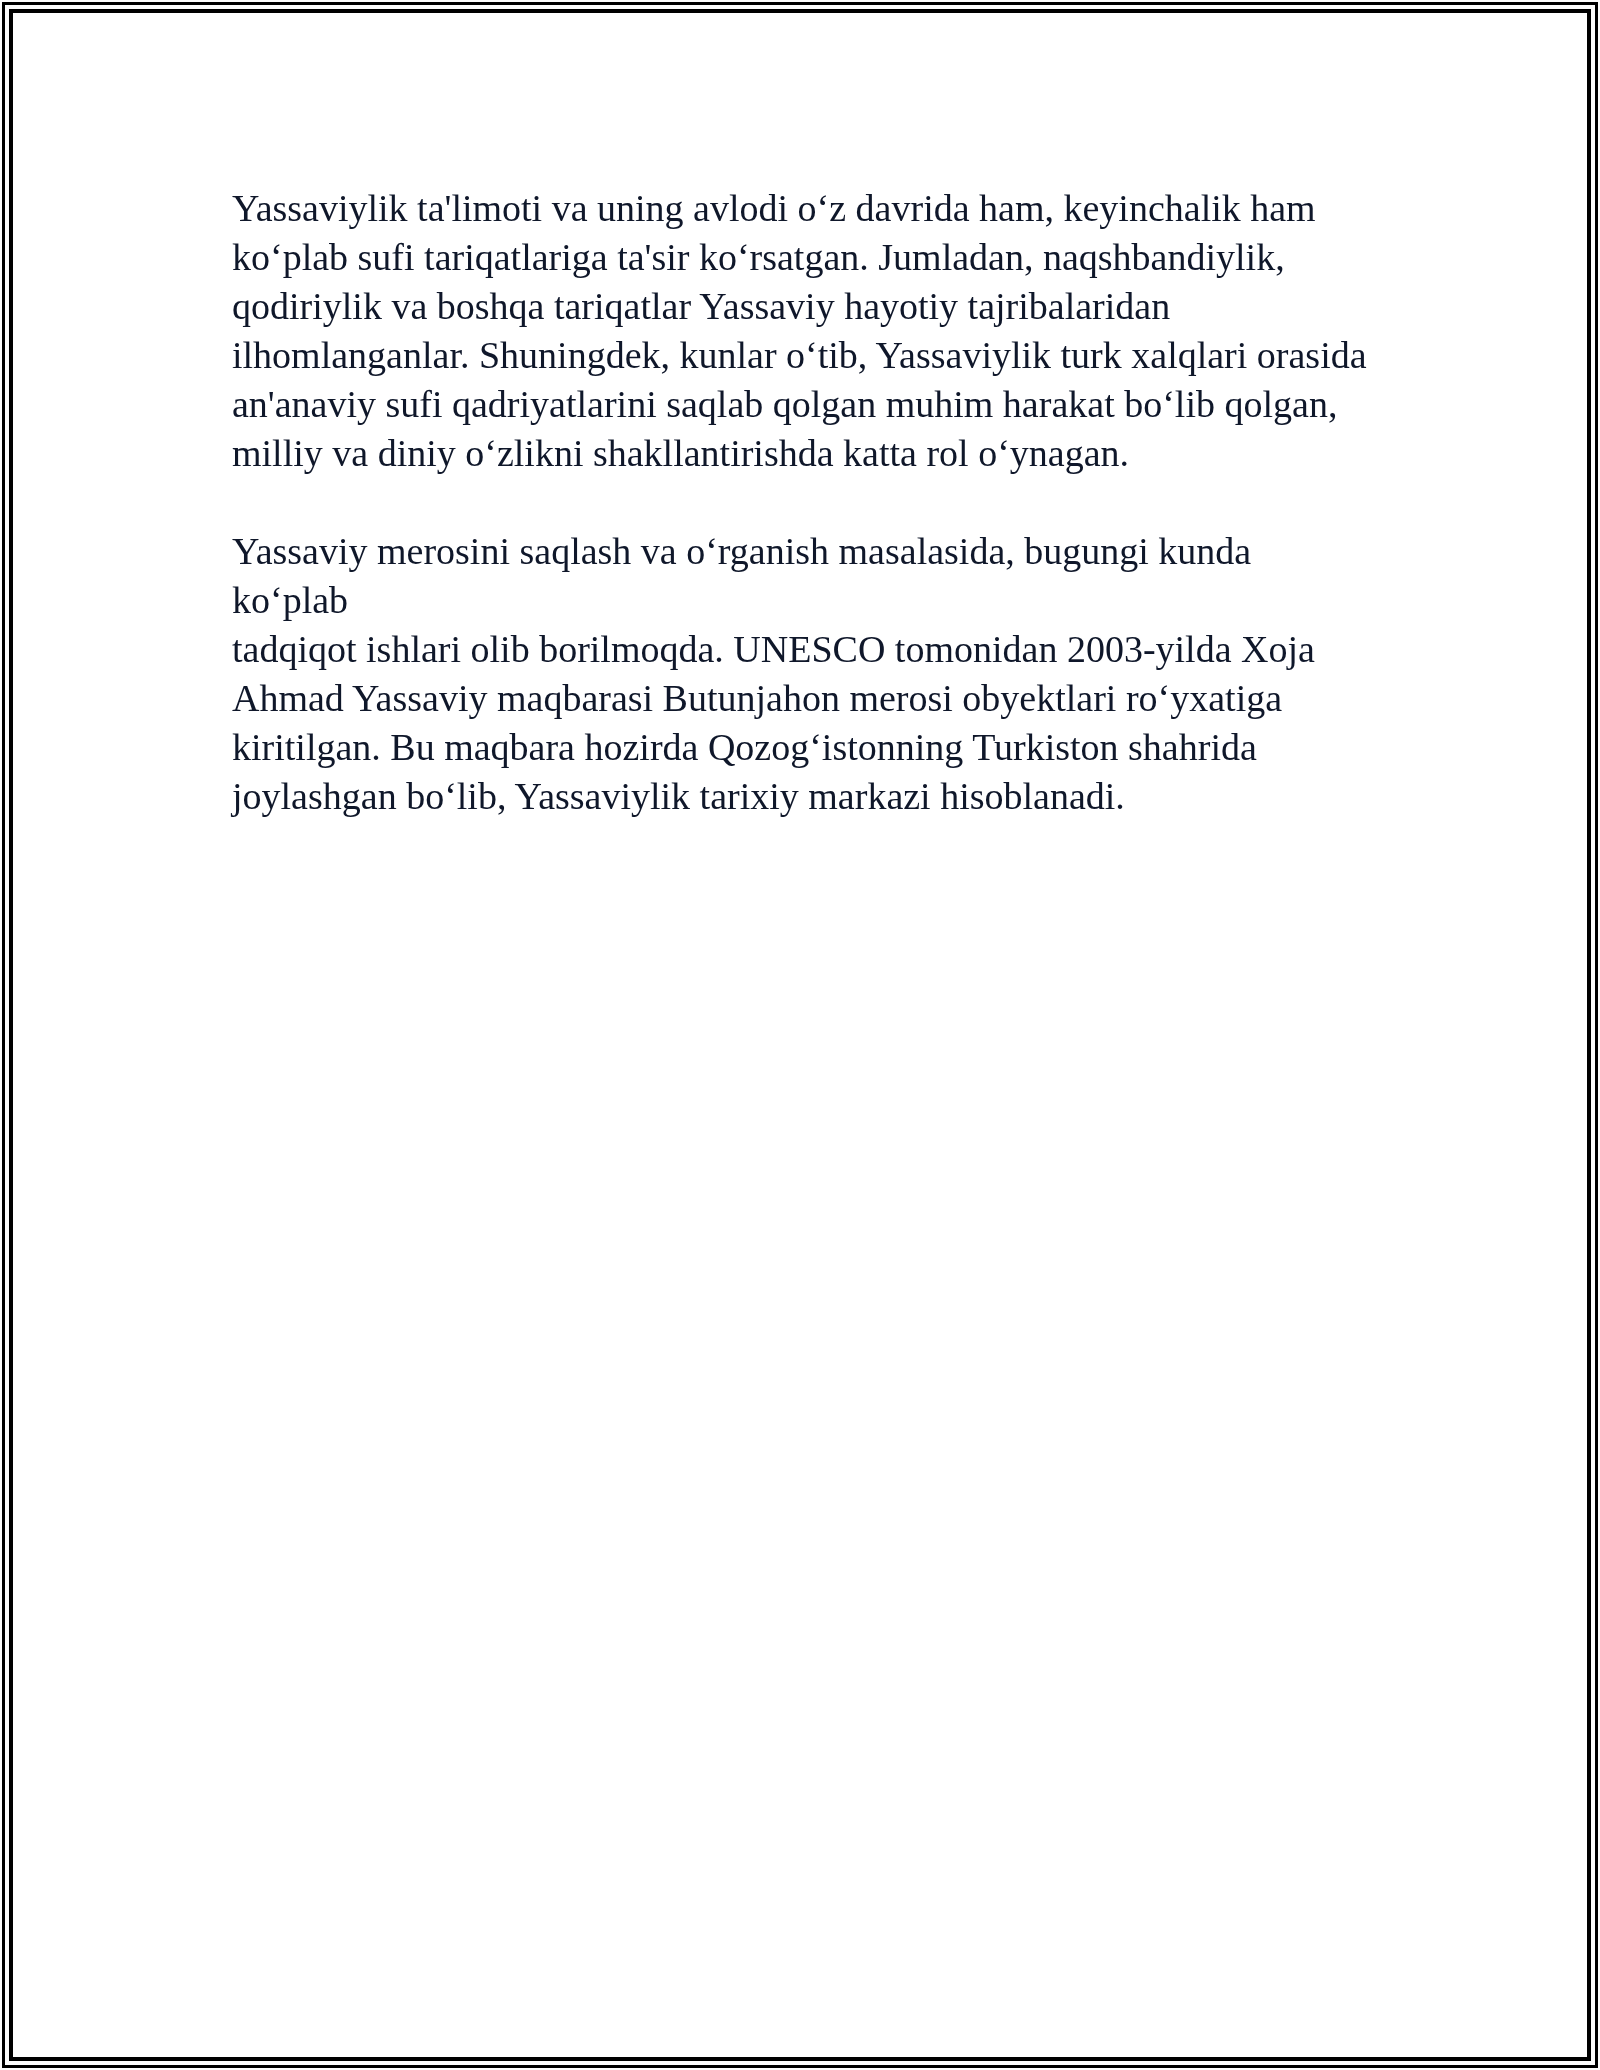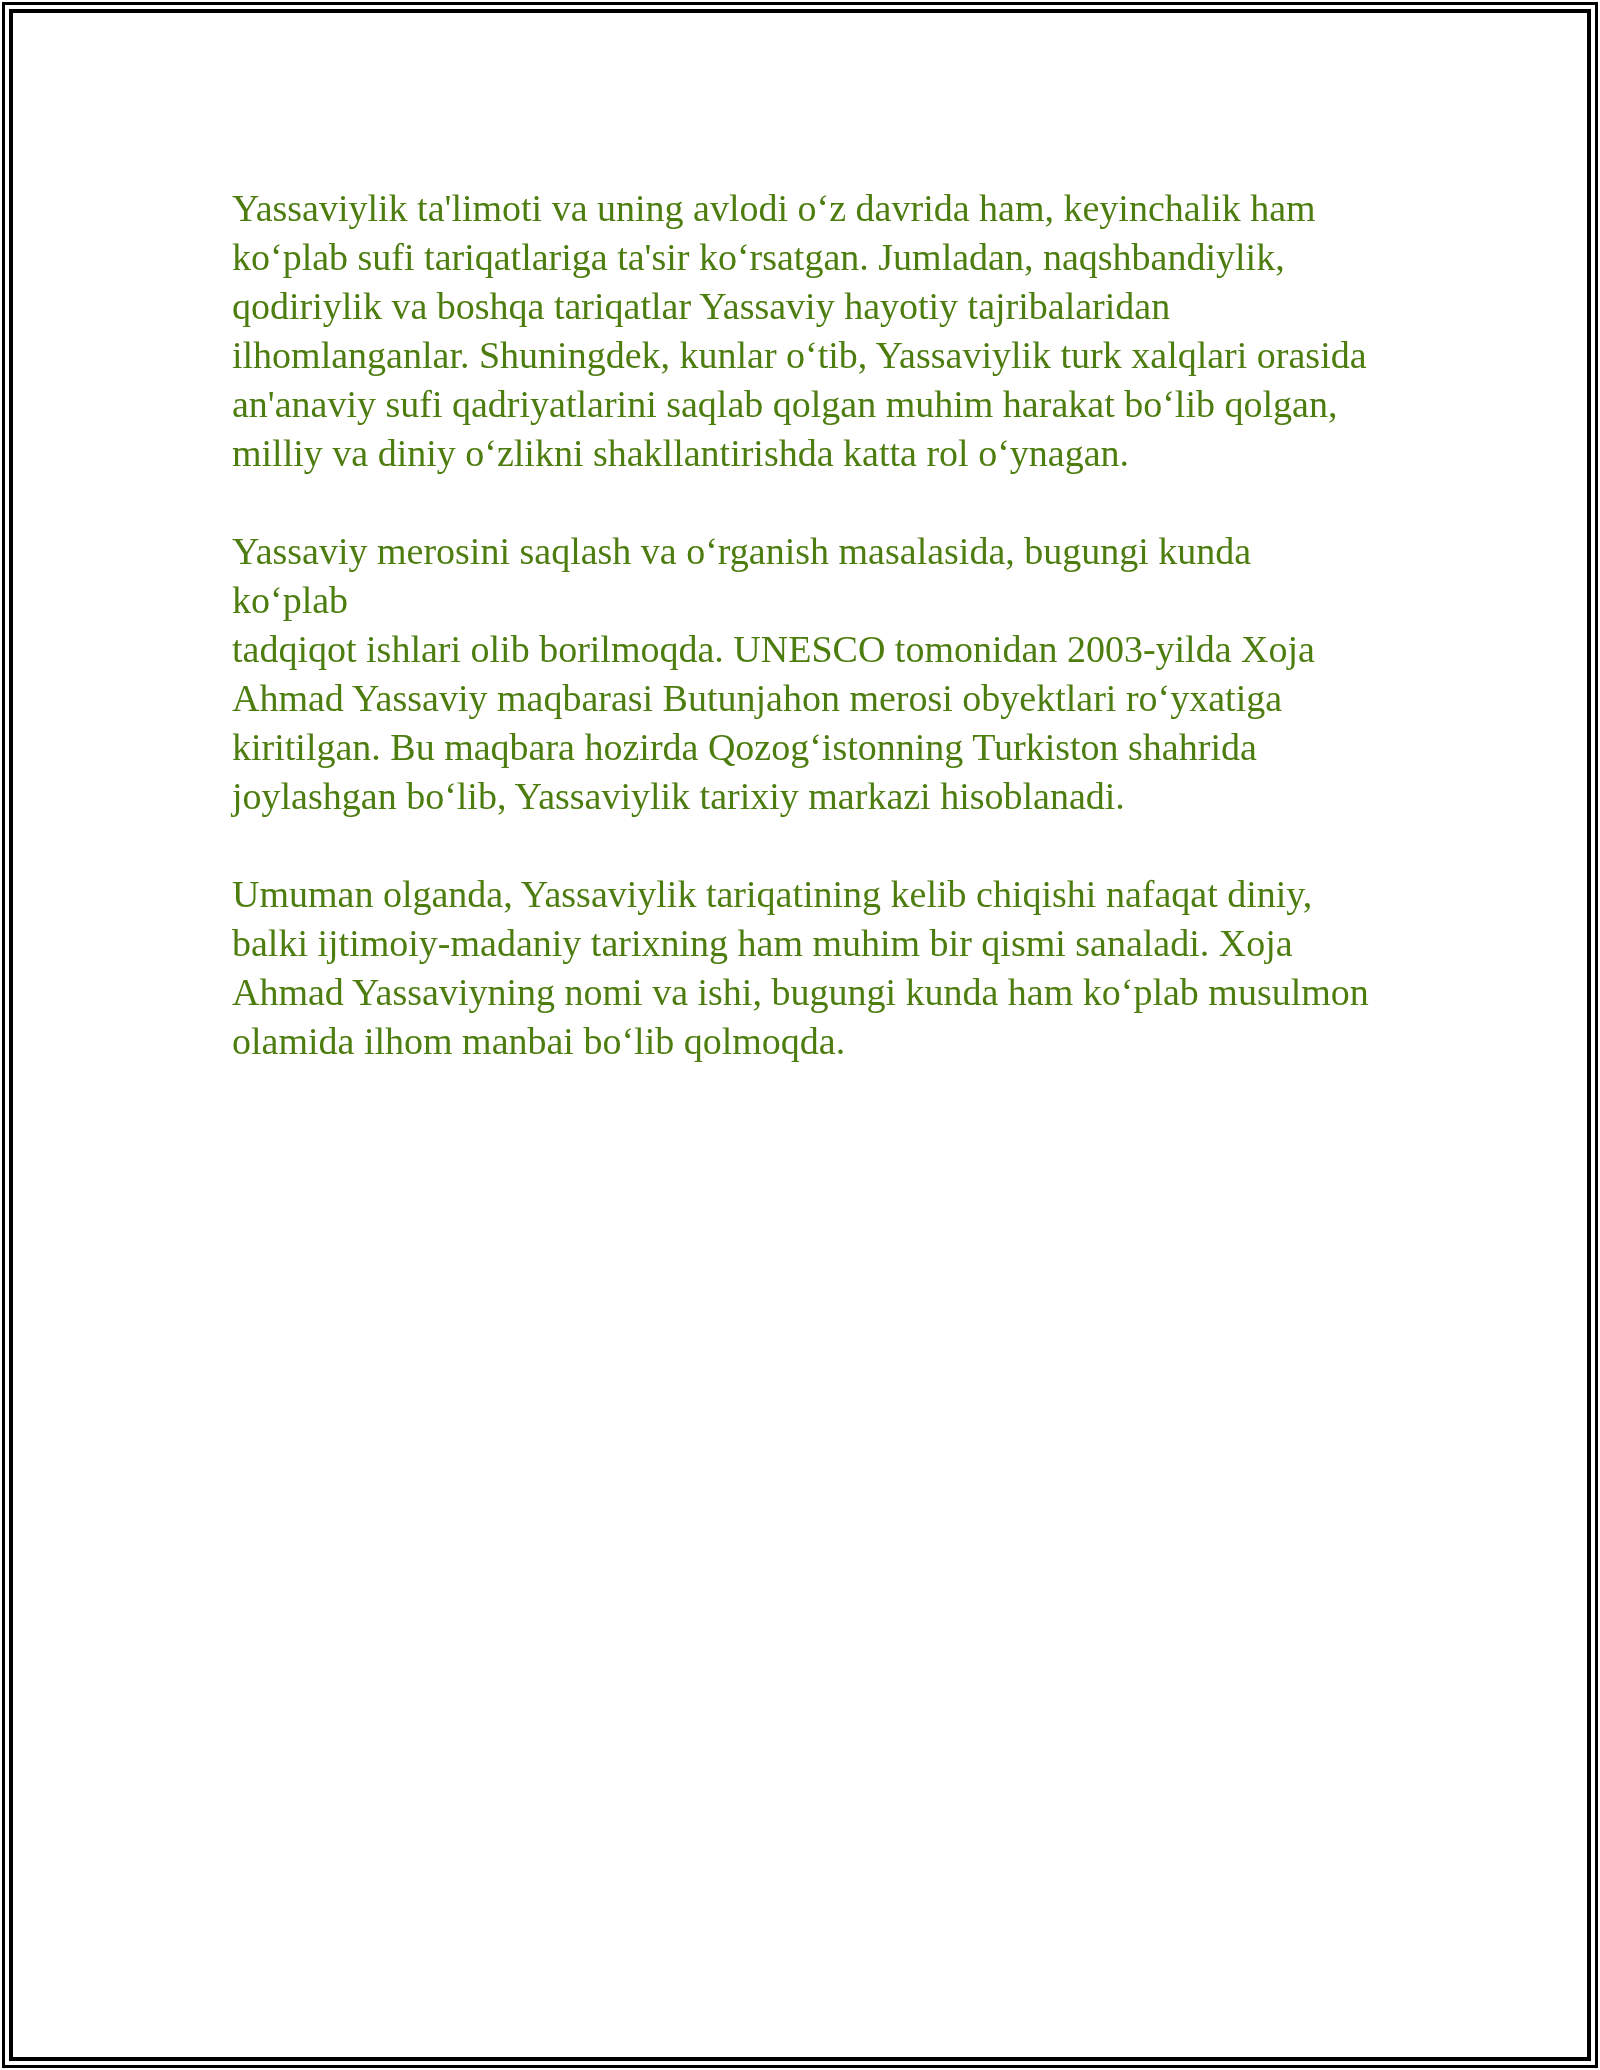--- a/index.html
+++ b/index.html
@@ -30,21 +30,21 @@
   .content {
     position: absolute;
     left: 232px;
     top: 184px;
     width: 1140px;
   }
   .content p {
     margin: 0 0 49px 0;
     font-size: 38px;
     line-height: 49px;
-    color: #4d7c0f;
+    color: #0f172a;
     text-align: left;
     white-space: pre-line;
     letter-spacing: 0px;
   }
 </style>
 </head>
 <body>
 
 <div class="page">
   <div class="frame-outer"></div>
@@ -54,18 +54,14 @@
 ko‘plab sufi tariqatlariga ta'sir ko‘rsatgan. Jumladan, naqshbandiylik,
 qodiriylik va boshqa tariqatlar Yassaviy hayotiy tajribalaridan
 ilhomlanganlar. Shuningdek, kunlar o‘tib, Yassaviylik turk xalqlari orasida
 an'anaviy sufi qadriyatlarini saqlab qolgan muhim harakat bo‘lib qolgan,
 milliy va diniy o‘zlikni shakllantirishda katta rol o‘ynagan.</p>
     <p>Yassaviy merosini saqlash va o‘rganish masalasida, bugungi kunda ko‘plab
 tadqiqot ishlari olib borilmoqda. UNESCO tomonidan 2003-yilda Xoja
 Ahmad Yassaviy maqbarasi Butunjahon merosi obyektlari ro‘yxatiga
 kiritilgan. Bu maqbara hozirda Qozog‘istonning Turkiston shahrida
 joylashgan bo‘lib, Yassaviylik tarixiy markazi hisoblanadi.</p>
-    <p>Umuman olganda, Yassaviylik tariqatining kelib chiqishi nafaqat diniy,
-balki ijtimoiy-madaniy tarixning ham muhim bir qismi sanaladi. Xoja
-Ahmad Yassaviyning nomi va ishi, bugungi kunda ham ko‘plab musulmon
-olamida ilhom manbai bo‘lib qolmoqda.</p>
   </div>
 </div>
 
 </body></html>

